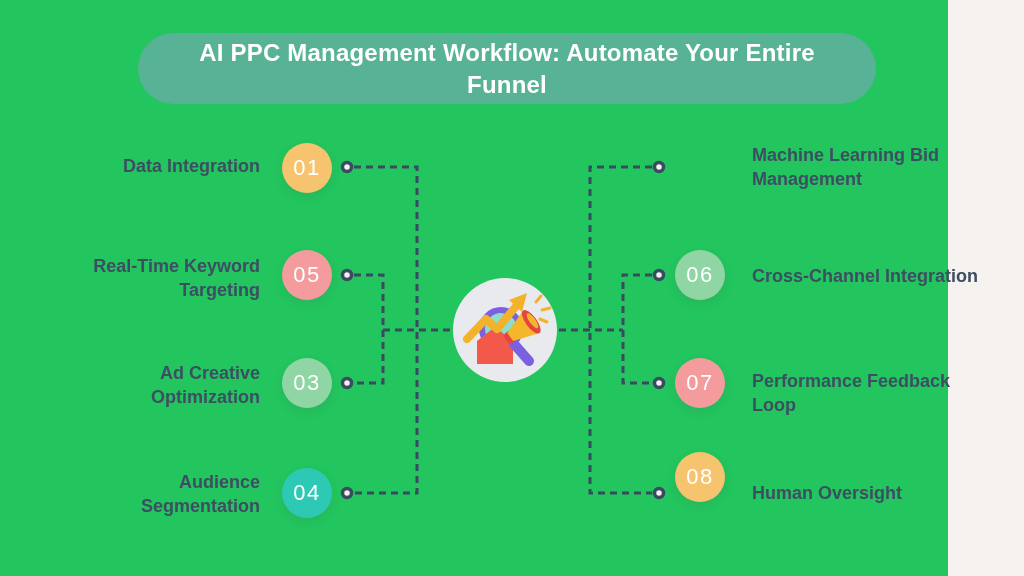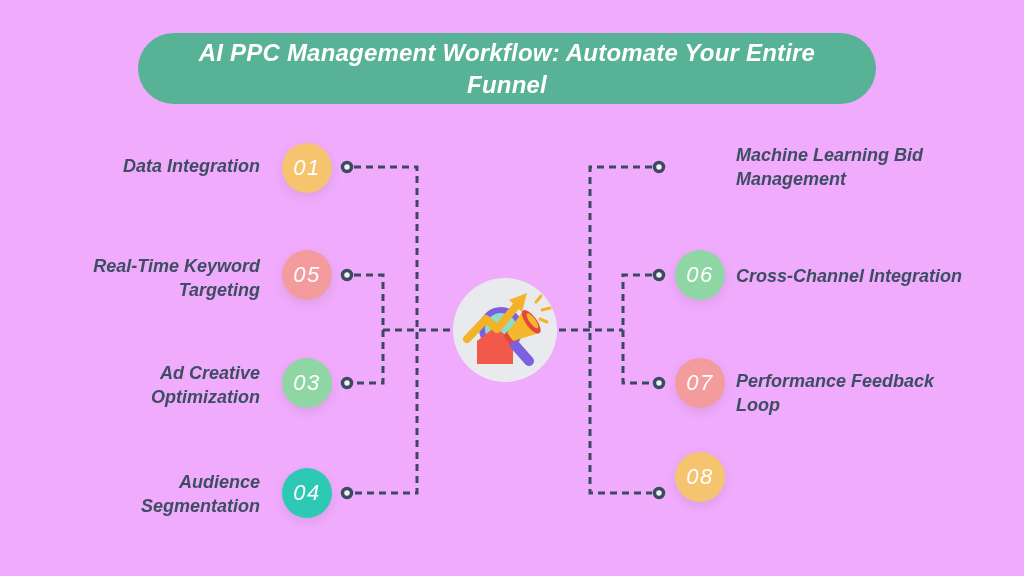--- a/index.html
+++ b/index.html
@@ -4,24 +4,23 @@
 <style>
   * { margin: 0; padding: 0; box-sizing: border-box; }
   html, body { width: 1024px; height: 576px; }
   body {
     font-family: "Liberation Sans", sans-serif;
     background: #F5F2EF;
     overflow: hidden;
   }
   .canvas {
     position: relative;
-    width: 1024px;
+    width: 948px;
     height: 576px;
-    background: #f0abfc;
-    font-style: italic;
+    background: #22c55e;
   }
   .title-pill {
     position: absolute;
     left: 138px; top: 33px;
     width: 738px; height: 71px;
     border-radius: 36px;
     background: #58B295;
     display: flex;
     align-items: center;
     justify-content: center;
@@ -42,21 +41,21 @@
   }
   .step-label {
     position: absolute;
     transform: translateY(-50%);
     color: #3D4E63;
     font-size: 18px;
     font-weight: 700;
     line-height: 24px;
   }
   .step-label.left { left: 55px; width: 205px; text-align: right; }
-  .step-label.right { left: 736px; width: 230px; text-align: left; }
+  .step-label.right { left: 752px; width: 230px; text-align: left; }
   .step-badge {
     position: absolute;
     width: 50px; height: 50px;
     border-radius: 50%;
     display: flex;
     align-items: center;
     justify-content: center;
     color: #FFFFFF;
     font-size: 22px;
     font-weight: 400;
@@ -104,20 +103,21 @@
   </div>
 
   <div class="step-label left" style="top:278px">Real-Time Keyword Targeting</div>
   <div class="step-label left" style="top:166px">Data Integration</div>
   <div class="step-label left" style="top:385px">Ad Creative Optimization</div>
   <div class="step-label left" style="top:494px">Audience Segmentation</div>
 
   <div class="step-label right" style="top:167px">Machine Learning Bid Management</div>
   <div class="step-label right" style="top:276px">Cross-Channel Integration</div>
   <div class="step-label right" style="top:393px">Performance Feedback Loop</div>
+  <div class="step-label right" style="top:493px">Human Oversight</div>
 
   <div class="step-badge badge-l" style="top: 143px; background-color: rgb(246, 196, 111);">01</div>
   <div class="step-badge badge-l" style="top: 250px; background-color: rgb(244, 156, 157);">05</div>
   <div class="step-badge badge-l" style="top: 358px; background-color: rgb(144, 214, 164);">03</div>
   <div class="step-badge badge-l" style="top: 468px; background-color: rgb(46, 201, 180);">04</div>
 
   <div class="step-badge badge-r" style="top: 250px; background-color: rgb(144, 214, 164);">06</div>
   <div class="step-badge badge-r" style="top: 358px; background-color: rgb(244, 156, 157);">07</div>
   <div class="step-badge badge-r" style="top: 452px; background-color: rgb(246, 196, 111);">08</div>
 

